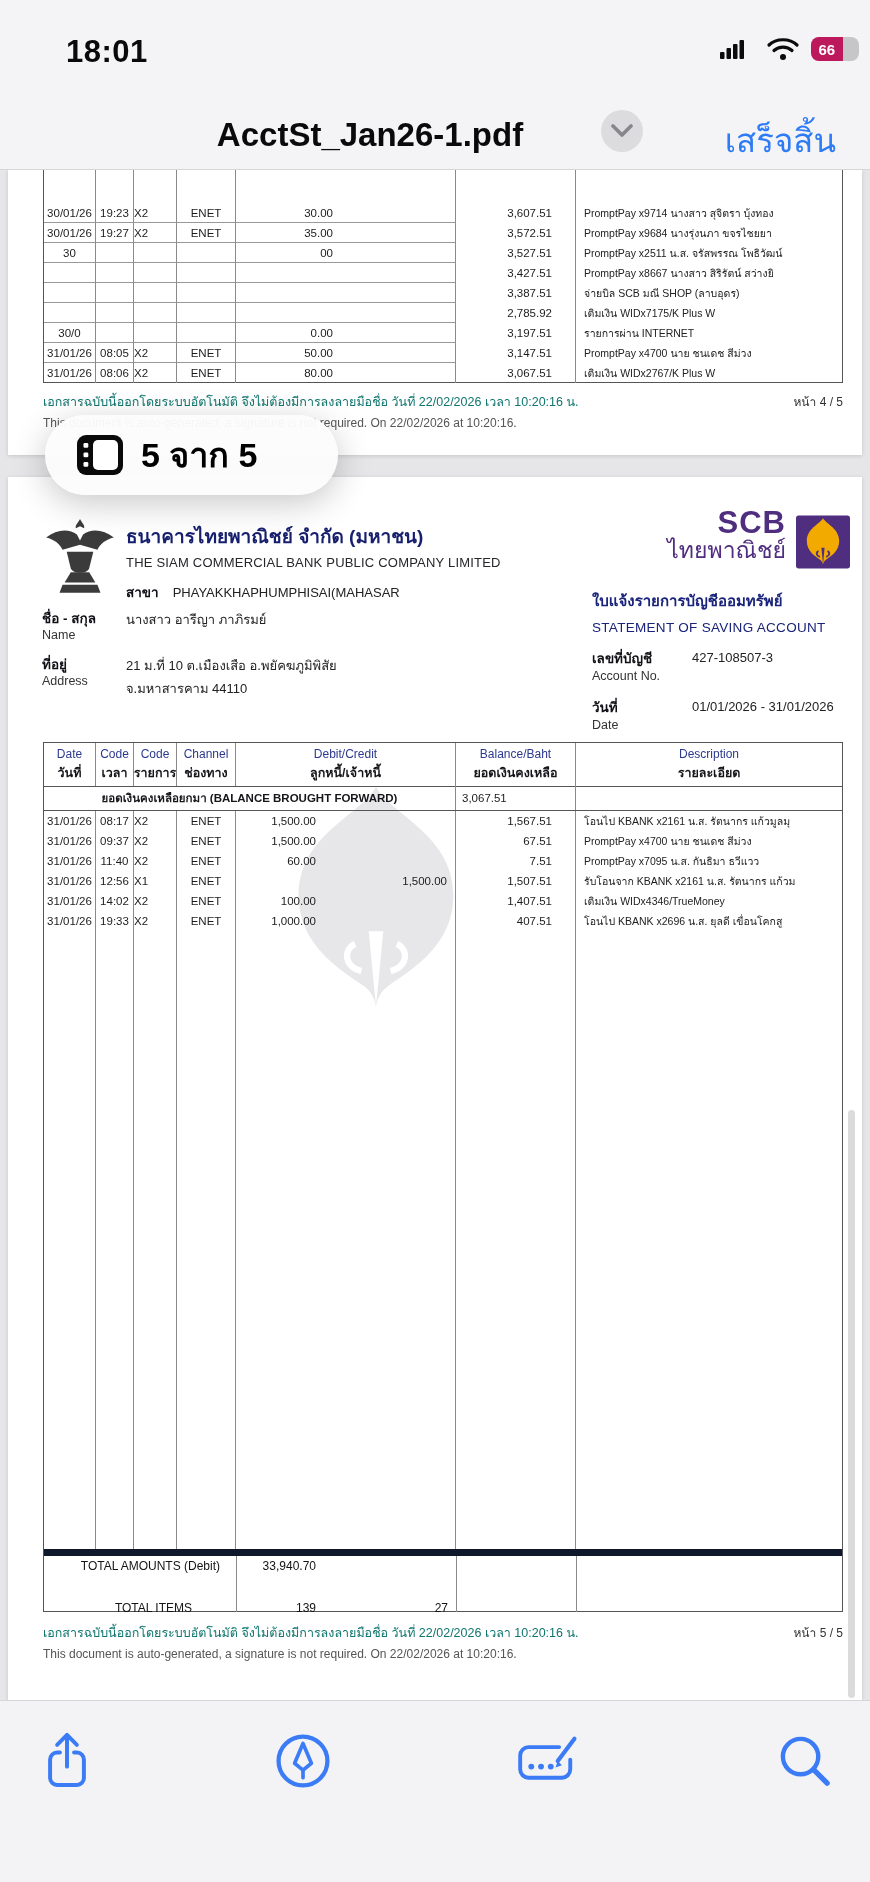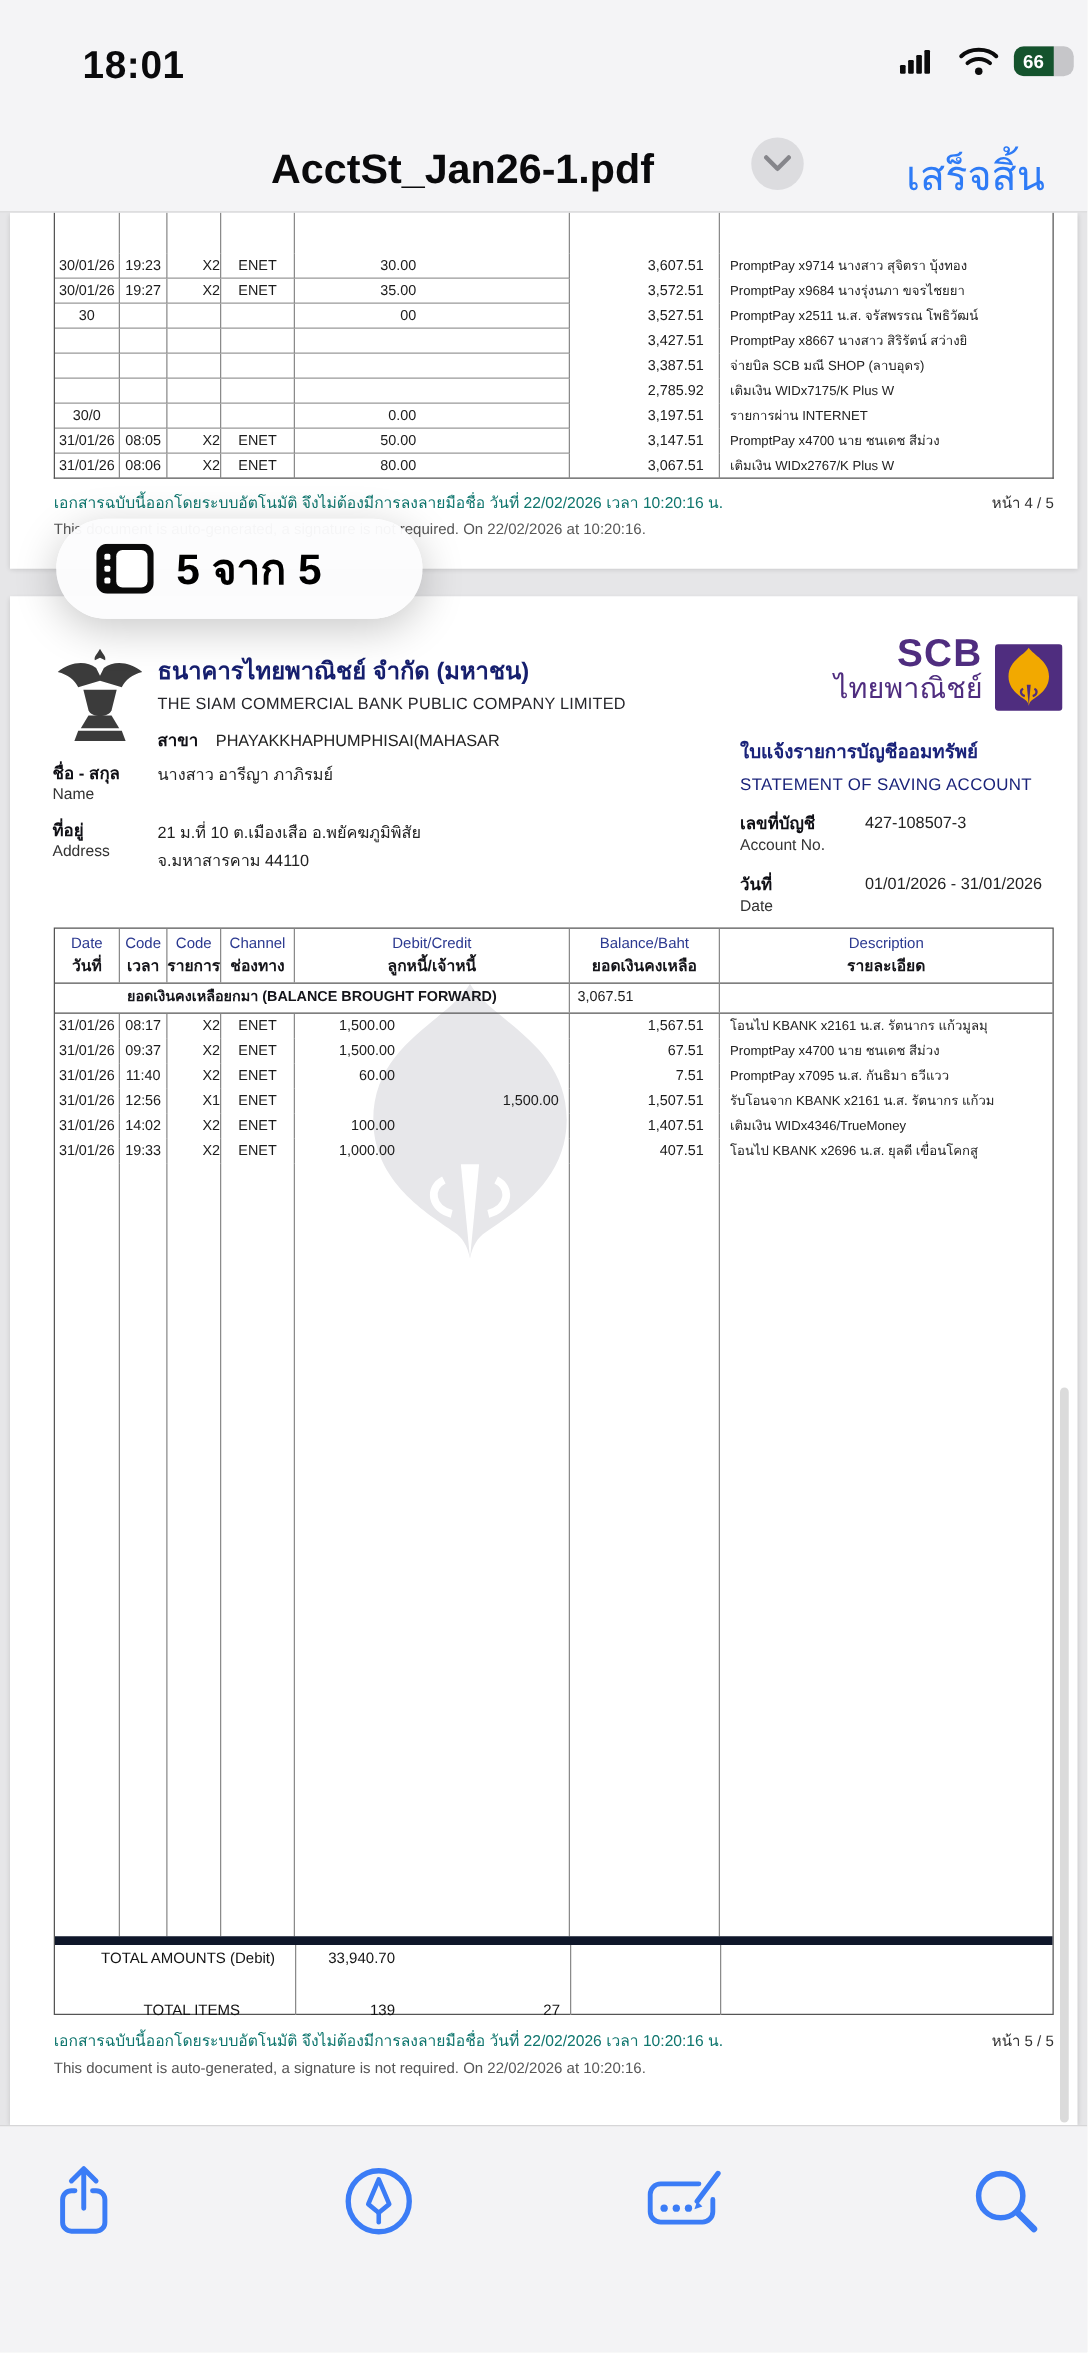--- a/index.html
+++ b/index.html
@@ -5,21 +5,21 @@
   * { margin:0; padding:0; box-sizing:border-box; }
   html,body { width:870px; height:1882px; }
   body { font-family:"Liberation Sans", sans-serif; }
   .screen { position:relative; width:870px; height:1882px; background:#e6e6e8; overflow:hidden; }
 
   
   .topbar { position:absolute; top:0; left:0; width:870px; height:170px; background:#f4f4f6; border-bottom:1px solid #d6d6d8; z-index:5; }
   .time { position:absolute; left:66px; top:34px; font-size:31px; font-weight:bold; color:#0a0a0c; letter-spacing:.5px; }
   .sbicons { position:absolute; right:16px; top:36px; display:flex; align-items:center; gap:10px; }
   .batt { position:relative; width:48px; height:24px; border-radius:8px; background:#c6c6c9; overflow:hidden; }
-  .batt .fill { position:absolute; left:0; top:0; bottom:0; width:66%; background:#14532d; color:#fff; font-size:15px; font-weight:bold; display:flex; align-items:center; justify-content:center; }
+  .batt .fill { position:absolute; left:0; top:0; bottom:0; width:66%; background:#be185d; color:#fff; font-size:15px; font-weight:bold; display:flex; align-items:center; justify-content:center; }
   .battnub { width:3px; height:10px; background:#c6c6c9; border-radius:0 3px 3px 0; margin-left:-8px; }
   .navtitle { position:absolute; left:150px; top:116px; width:440px; text-align:center; font-size:33px; font-weight:bold; color:#0a0a0c; white-space:nowrap; }
   .chevbtn { position:absolute; left:601px; top:110px; width:42px; height:42px; border-radius:50%; background:#dcdcdf; display:flex; align-items:center; justify-content:center; }
   .donebtn { position:absolute; right:34px; top:114px; font-size:33px; color:#2e7bf6; }
 
   
   .viewer { position:absolute; top:170px; left:0; width:870px; height:1530px; background:#e6e6e8; }
   .pdfpage { position:absolute; left:8px; width:854px; background:#ffffff; box-shadow:0 1px 4px rgba(0,0,0,.14); }
   .page4 { top:0; height:285px; }
   .page5 { top:307px; height:1223px; }
@@ -33,22 +33,22 @@
   .strip div:nth-child(2), .tfill div:nth-child(2){width:38px}
   .strip div:nth-child(3), .tfill div:nth-child(3){width:43px}
   .strip div:nth-child(4), .tfill div:nth-child(4){width:59px}
   .strip div:nth-child(5), .tfill div:nth-child(5){width:220px}
   .strip div:nth-child(6), .tfill div:nth-child(6){width:120px}
   .strip div:nth-child(7), .tfill div:nth-child(7){width:266px; border-right:none}
   .tfill { display:flex; height:618px; }
 
   .r { display:flex; height:20px; line-height:20px; font-size:11.5px; color:#1c1c1c; }
   .cd{width:52px; text-align:center} .ct{width:38px; text-align:center}
-  .cc{width:43px; text-align:right} .cch{width:59px; text-align:center}
-  .cdc{width:220px; display:flex} .cb{width:120px; text-align:right; padding-right:12px}
+  .cc{width:43px; text-align:left} .cch{width:59px; text-align:center}
+  .cdc{width:220px; display:flex} .cb{width:120px; text-align:right; padding-right:23px}
   .cds{width:266px; padding-left:8px; font-size:10.5px; white-space:nowrap; overflow:hidden; color:#222}
   .cd,.ct,.cc,.cch,.cdc,.cb { border-right:1px solid #8a8a8a; }
   .cdc .deb { width:80px; text-align:right; }
   .p4rows .cdc .deb { width:97px; }
   .cdc .cred { flex:1; text-align:right; padding-right:8px; }
   .p4rows .r .cd,.p4rows .r .ct,.p4rows .r .cc,.p4rows .r .cch,.p4rows .r .cdc { border-bottom:1px solid #999; }
   .p4rows .r:last-child .cd,.p4rows .r:last-child .ct,.p4rows .r:last-child .cc,.p4rows .r:last-child .cch,.p4rows .r:last-child .cdc { border-bottom:none; }
 
   .thead { display:flex; height:44px; border-bottom:1px solid #555; }
   .hcol { display:flex; flex-direction:column; align-items:center; justify-content:center; gap:2px; border-right:1px solid #8a8a8a; }

